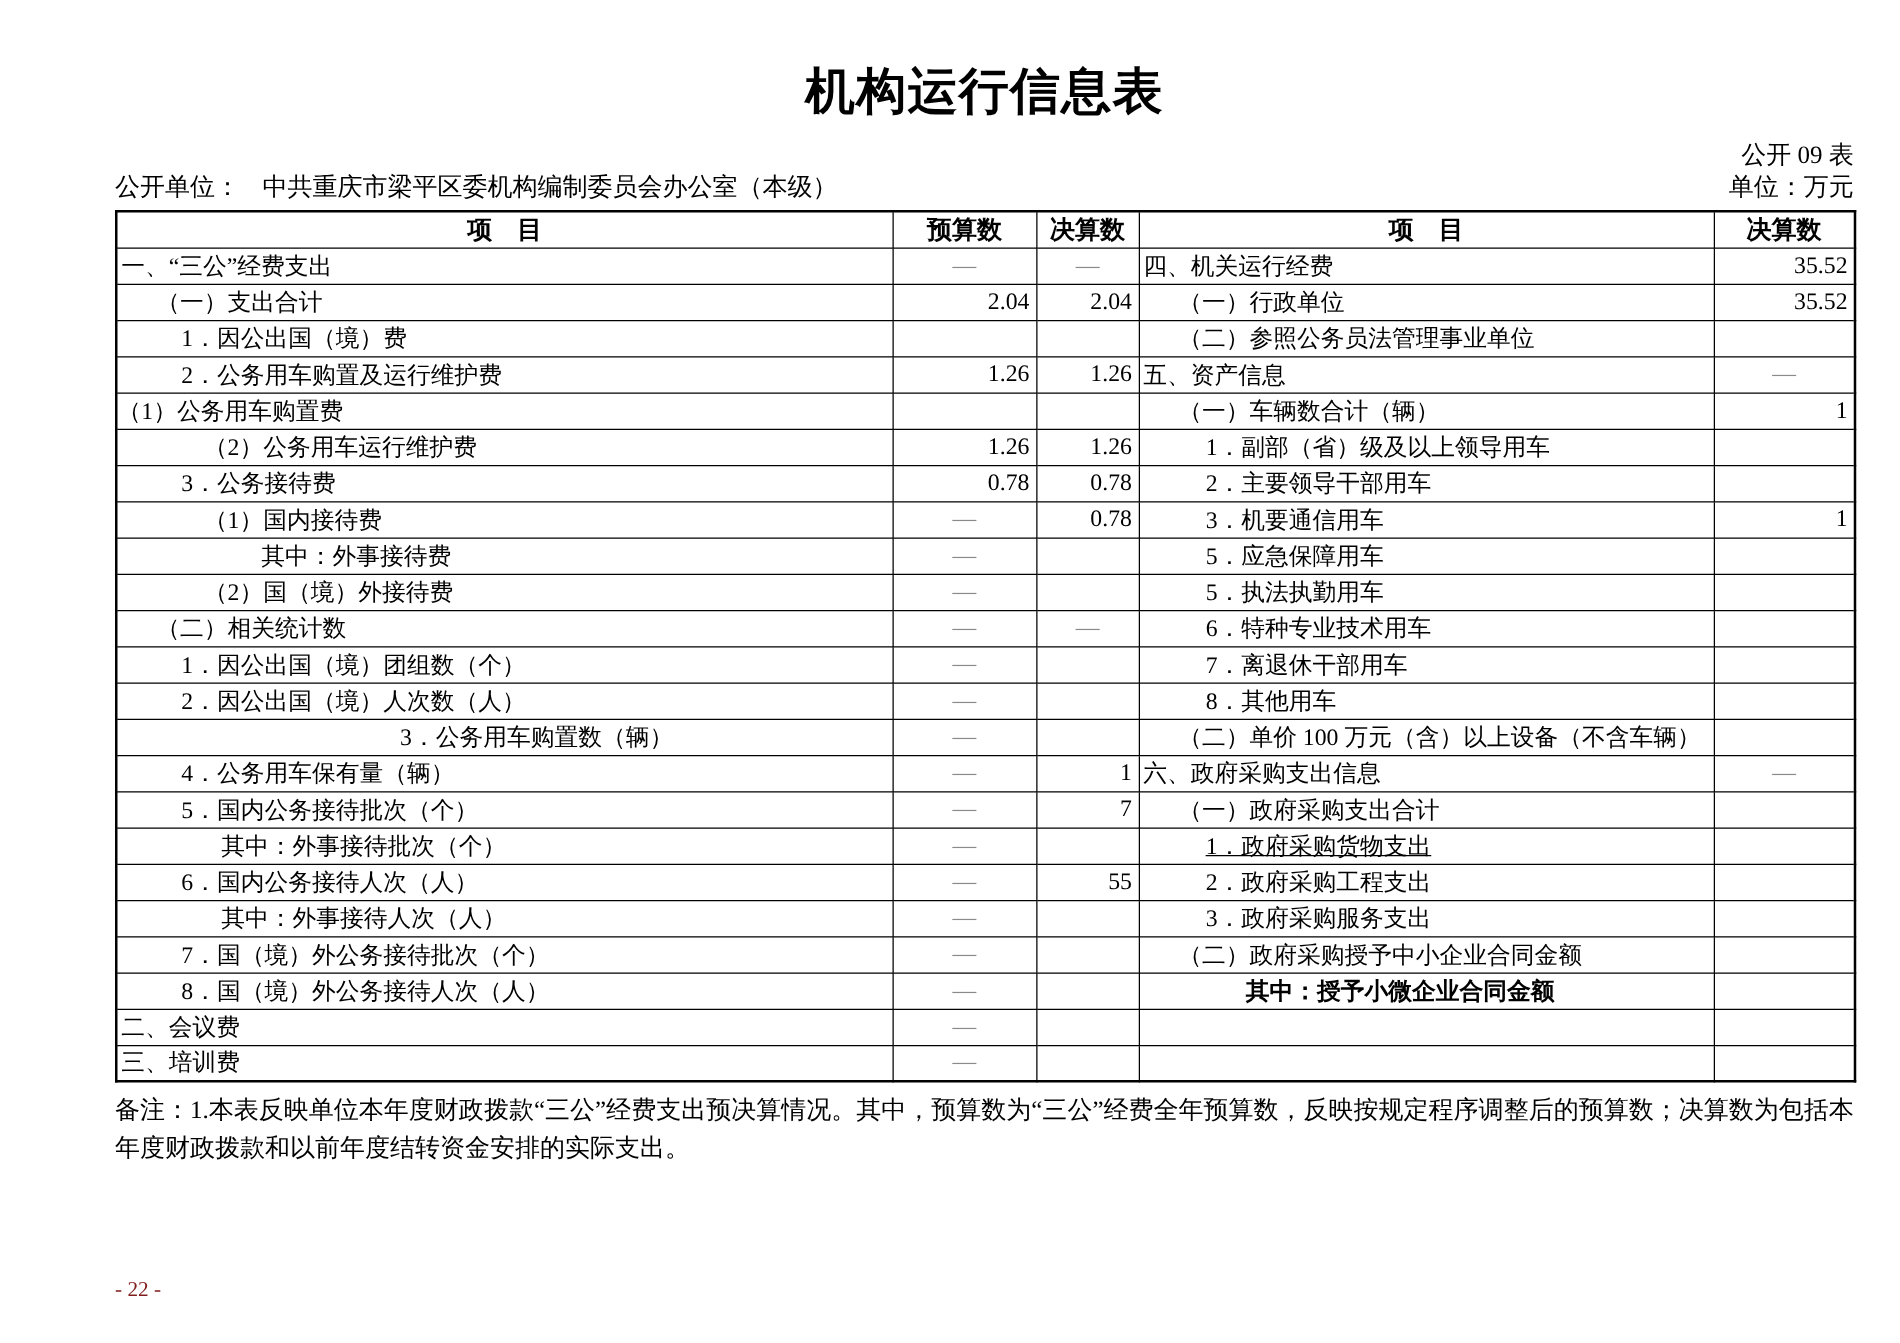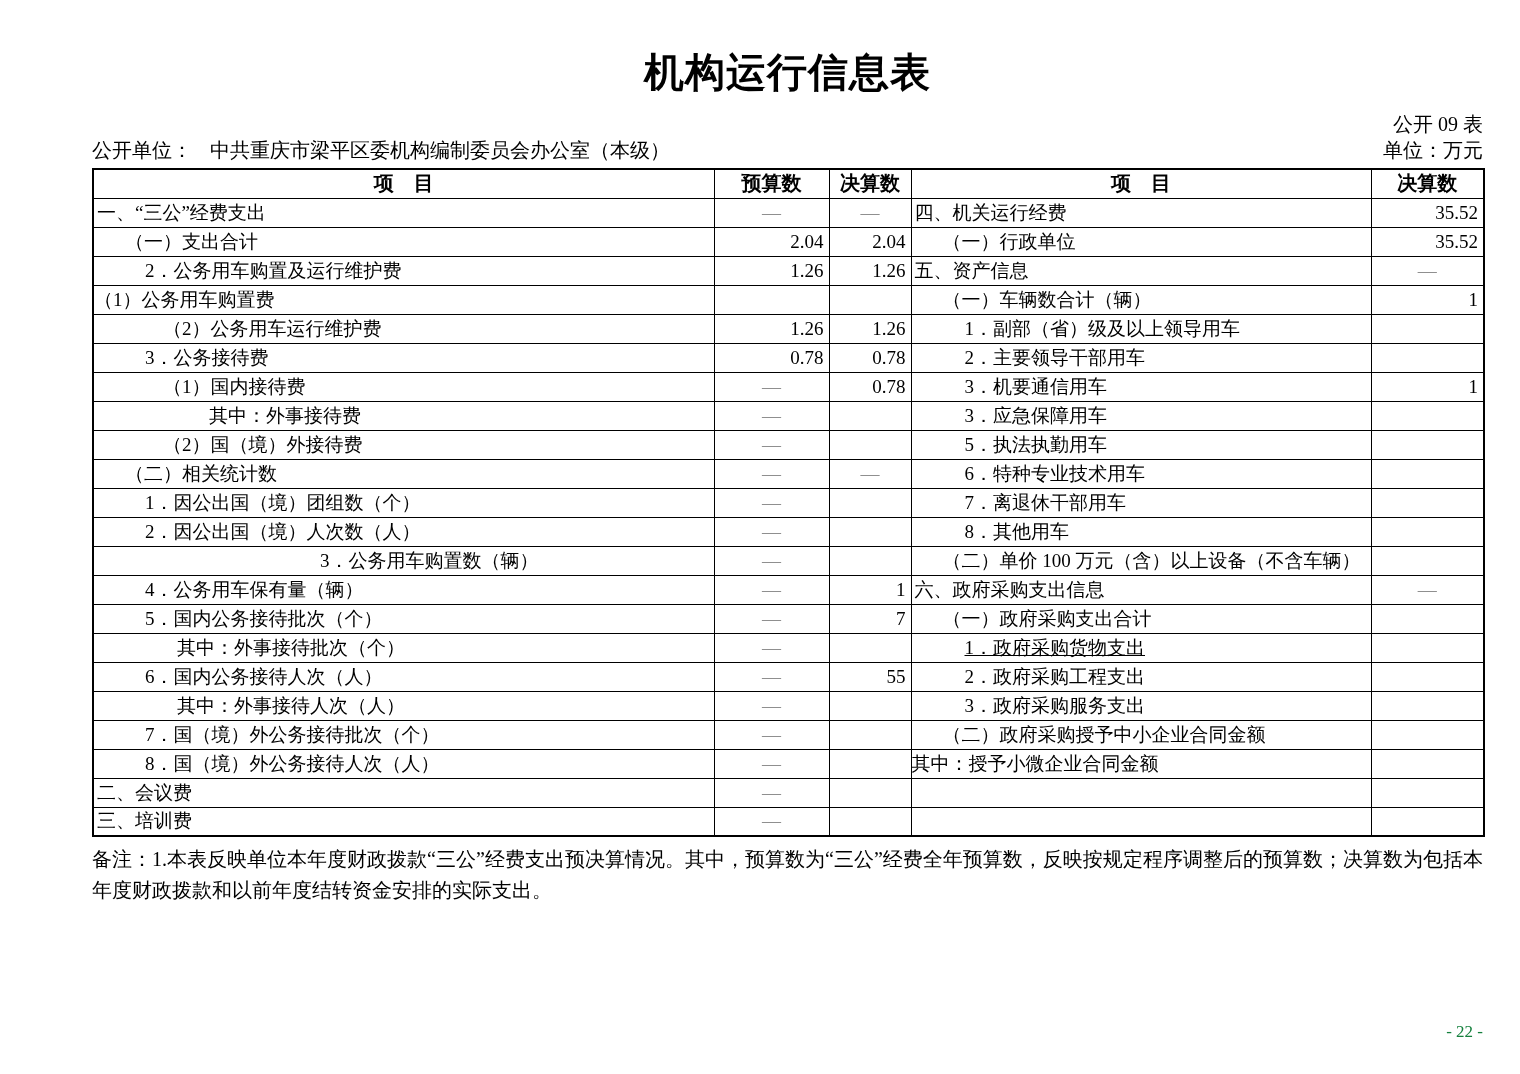--- a/index.html
+++ b/index.html
@@ -77,23 +77,23 @@
     margin-top: 7px;
     font-size: 20px;
     line-height: 31px;
     text-align: justify;
   }
   .page-footer {
     position: absolute;
     left: 92px;
     width: 1391px;
     top: 1022px;
-    text-align: right;
+    text-align: left;
     font-size: 17px;
-    color: #15803d;
+    color: #7f1d1d;
   }
 </style>
 </head>
 <body>
 
 <div class="page">
   <div class="content">
 
     <div class="doc-title">机构运行信息表</div>
 
@@ -132,20 +132,27 @@
             <td class="val">35.52</td>
           </tr>
           <tr>
             <td class="item" style="padding-left: 31px;">（一）支出合计</td>
             <td class="val">2.04</td>
             <td class="val">2.04</td>
             <td class="item" style="padding-left: 31px;">（一）行政单位</td>
             <td class="val">35.52</td>
           </tr>
           <tr>
+            <td class="item" style="padding-left: 51px;">1．因公出国（境）费</td>
+            <td class="val"></td>
+            <td class="val"></td>
+            <td class="item" style="padding-left: 31px;">（二）参照公务员法管理事业单位</td>
+            <td class="val"></td>
+          </tr>
+          <tr>
             <td class="item" style="padding-left: 51px;">2．公务用车购置及运行维护费</td>
             <td class="val">1.26</td>
             <td class="val">1.26</td>
             <td class="item" style="padding-left: 3px;">五、资产信息</td>
             <td class="val dash">—</td>
           </tr>
           <tr>
             <td class="item" style=" margin-left: 25px;">（1）公务用车购置费</td>
             <td class="val"></td>
             <td class="val"></td>
@@ -170,21 +177,21 @@
             <td class="item" style="padding-left: 69px;">（1）国内接待费</td>
             <td class="val dash">—</td>
             <td class="val">0.78</td>
             <td class="item" style="padding-left: 53px;">3．机要通信用车</td>
             <td class="val">1</td>
           </tr>
           <tr>
             <td class="item" style="padding-left: 115px;">其中：外事接待费</td>
             <td class="val dash">—</td>
             <td class="val"></td>
-            <td class="item" style="padding-left: 53px;">3．应急保障用车</td>
+            <td class="item" style="padding-left: 53px;">5．应急保障用车</td>
             <td class="val"></td>
           </tr>
           <tr>
             <td class="item" style="padding-left: 69px;">（2）国（境）外接待费</td>
             <td class="val dash">—</td>
             <td class="val"></td>
             <td class="item" style="padding-left: 53px;">5．执法执勤用车</td>
             <td class="val"></td>
           </tr>
           <tr>
@@ -254,21 +261,21 @@
             <td class="item" style="padding-left: 51px;">7．国（境）外公务接待批次（个）</td>
             <td class="val dash">—</td>
             <td class="val"></td>
             <td class="item" style="padding-left: 31px;">（二）政府采购授予中小企业合同金额</td>
             <td class="val"></td>
           </tr>
           <tr>
             <td class="item" style="padding-left: 51px;">8．国（境）外公务接待人次（人）</td>
             <td class="val dash">—</td>
             <td class="val"></td>
-            <td class="item" style="">其中：授予小微企业合同金额</td>
+            <td class="item" style="padding-left: 85px; font-weight: bold;">其中：授予小微企业合同金额</td>
             <td class="val"></td>
           </tr>
           <tr>
             <td class="item" style="padding-left: 3px;">二、会议费</td>
             <td class="val dash">—</td>
             <td class="val"></td>
             <td class="item" style="padding-left: 3px;"></td>
             <td class="val"></td>
           </tr>
           <tr>

